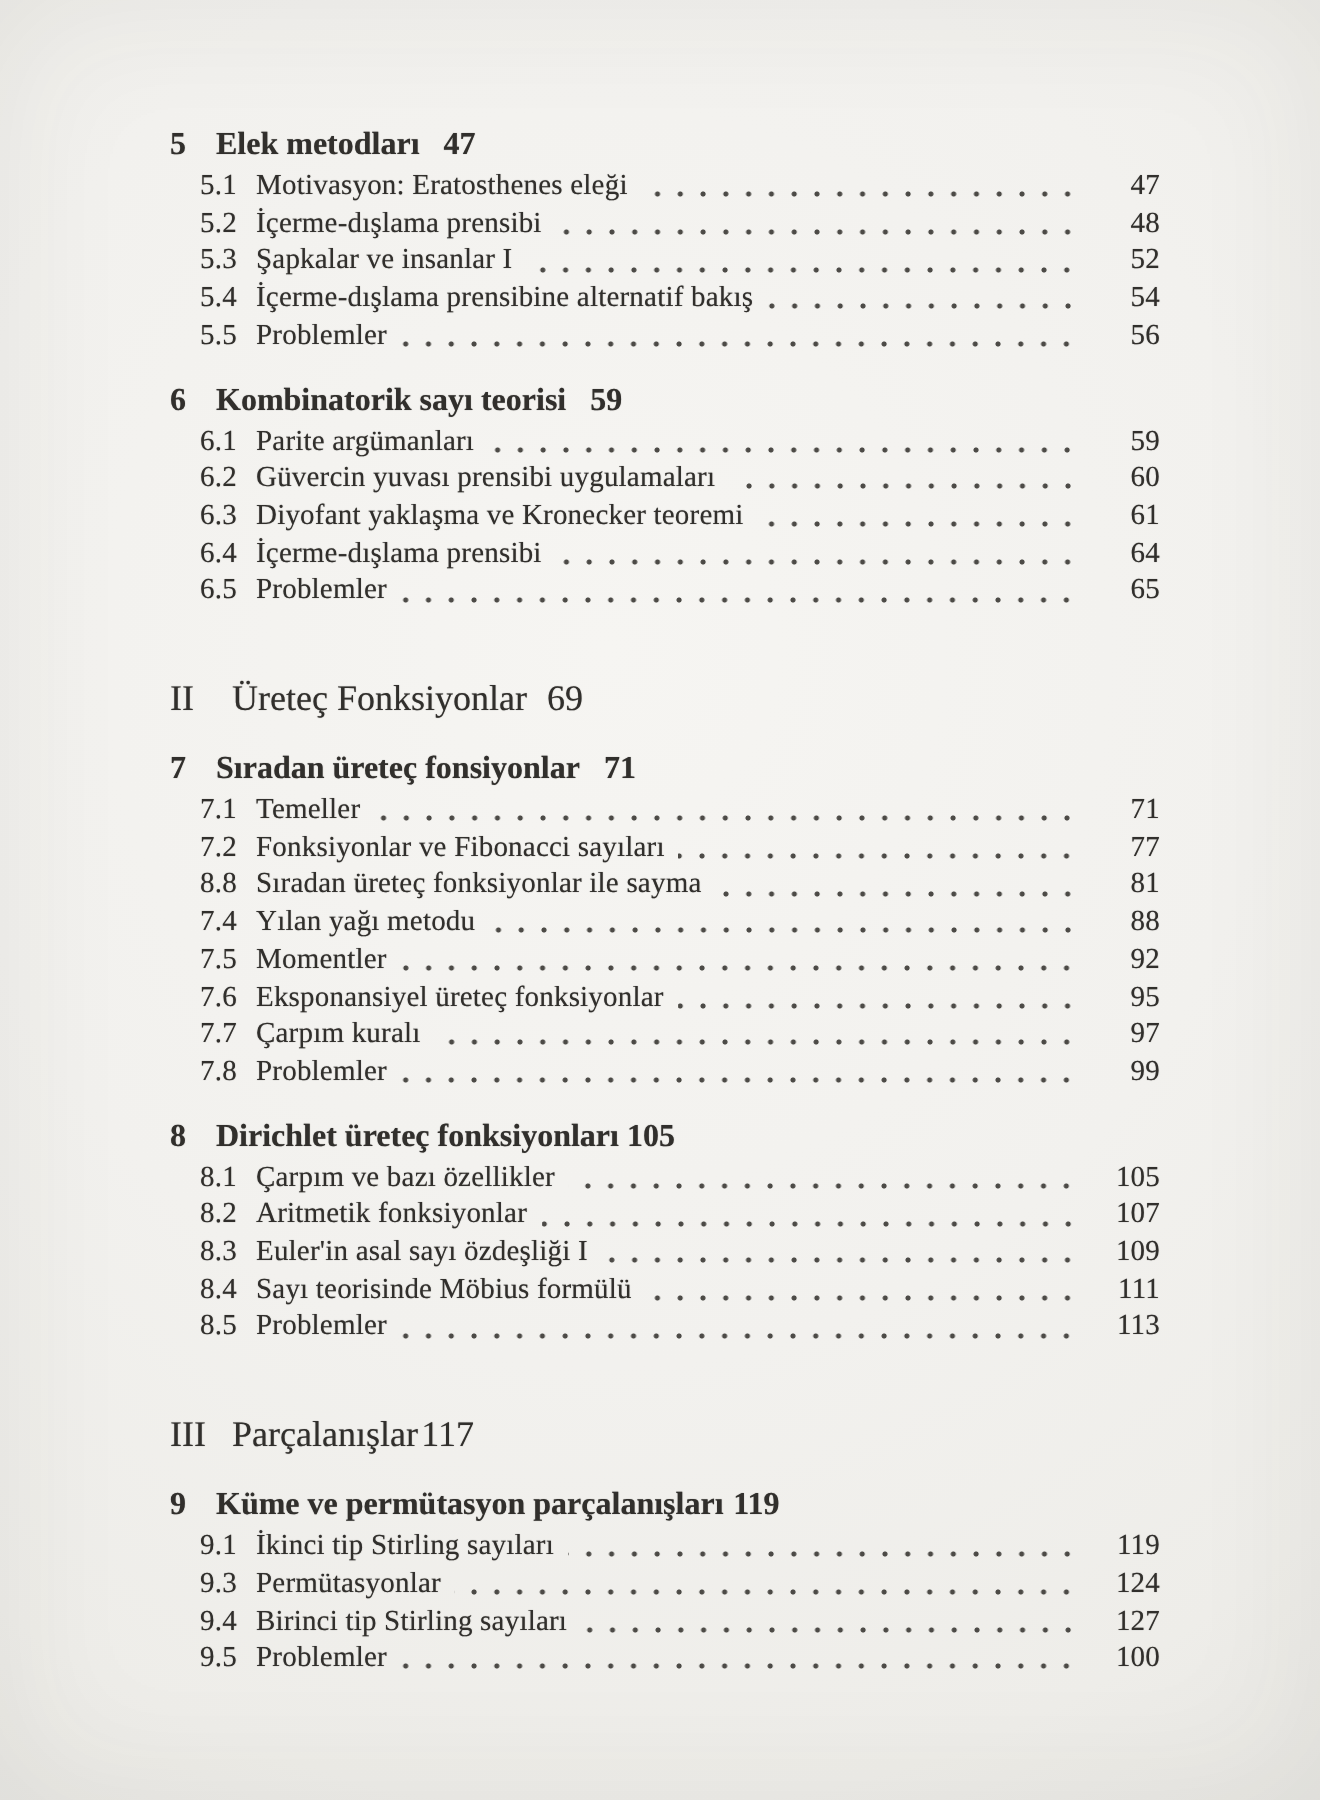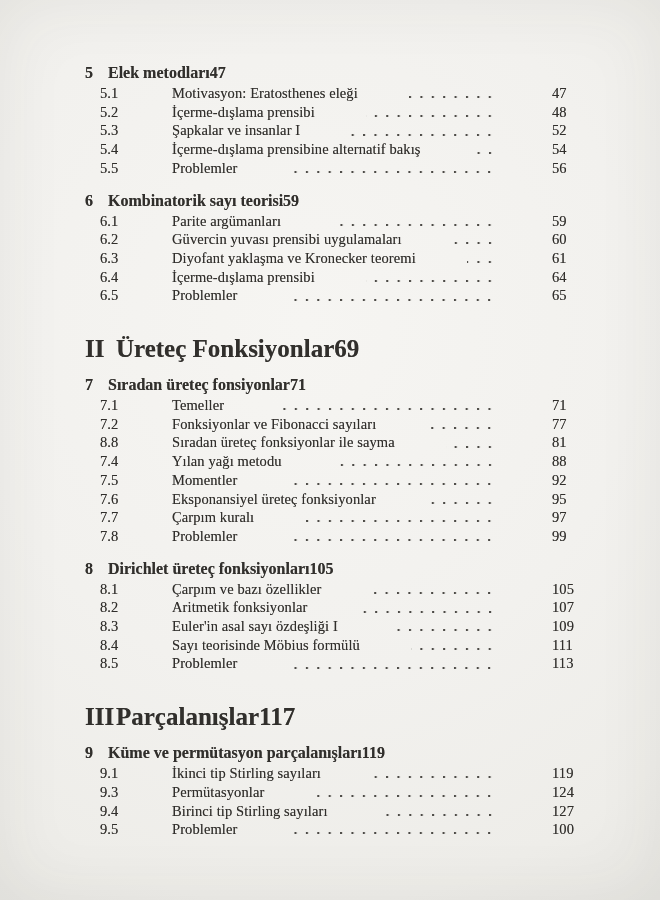--- a/index.html
+++ b/index.html
@@ -40,39 +40,39 @@
     height: 4px;
     margin: 0 9px 3.5px 7px;
     background-image: radial-gradient(circle at 2px 2px, var(--dot, #4c4a46) 1.05px, rgba(0,0,0,0) 1.5px);
     background-size: 11.4px 4px;
     background-repeat: repeat-x;
     background-position: right bottom;
   }
   .row .page {
     flex: none;
     min-width: 28px;
+    text-align: right;
   }
   .section {
     padding-left: 15px;
     font-size: 14.5px;
     line-height: 18.7px;
     letter-spacing: 0.1px;
-    gap: 44px;
   }
   .section .num { width: 28px; }
   .chapter {
     font-weight: bold;
     font-size: 16px;
     line-height: 22px;
     margin-top: 12px;
   }
   .chapter .num { width: 23px; }
   .part {
-    font-weight: bold;
-    font-size: 25px;
+    font-weight: normal;
+    font-size: 18px;
     line-height: 26px;
     margin-top: 31px;
   }
   .part .num { width: 31px; }
   .toc > .row:first-child { margin-top: 0; }
   
   .row span { text-shadow: 0 0 0.5px rgba(49,47,44,0.55); }
 </style>
 </head>
 <body style="color: rgb(49, 47, 44);">

